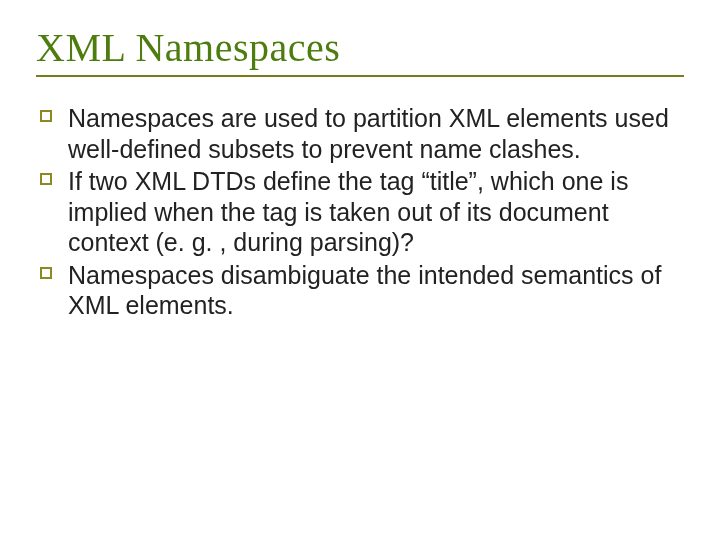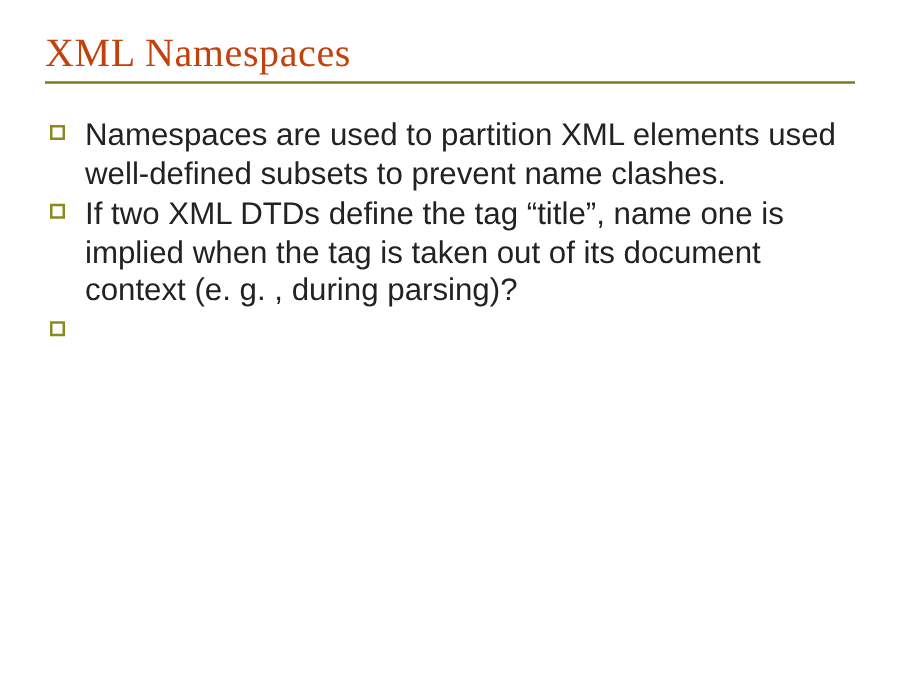--- a/index.html
+++ b/index.html
@@ -10,23 +10,23 @@
     position: relative;
     overflow: hidden;
   }
   .slide {
     width: 720px;
     height: 540px;
     padding: 24px 36px 36px 36px;
   }
   .title {
     font-family: "Times New Roman", Times, serif;
-    font-size: 32px;
+    font-size: 40px;
     font-weight: 400;
-    color: #c2410c;
+    color: #4d7c0f;
     margin-bottom: 4px;
     letter-spacing: 0.5px;
   }
   .title-rule {
     border: none;
     border-top: 2px solid #7b7b1e;
     margin-bottom: 26px;
     width: 100%;
   }
   .bullets {
@@ -58,19 +58,20 @@
 <div class="slide">
   <h1 class="title">XML Namespaces</h1>
   <hr class="title-rule">
   <ul class="bullets">
     <li>
       <span class="bullet-mark"></span>
       <span>Namespaces are used to partition XML elements used well-defined subsets to prevent name clashes.</span>
     </li>
     <li>
       <span class="bullet-mark"></span>
-      <span>If two XML DTDs define the tag “title”, name one is implied when the tag is taken out of its document context (e. g. , during parsing)?</span>
+      <span>If two XML DTDs define the tag “title”, which one is implied when the tag is taken out of its document context (e. g. , during parsing)?</span>
     </li>
     <li>
       <span class="bullet-mark"></span>
+      <span>Namespaces disambiguate the intended semantics of XML elements.</span>
     </li>
   </ul>
 </div>
 
 </body></html>

